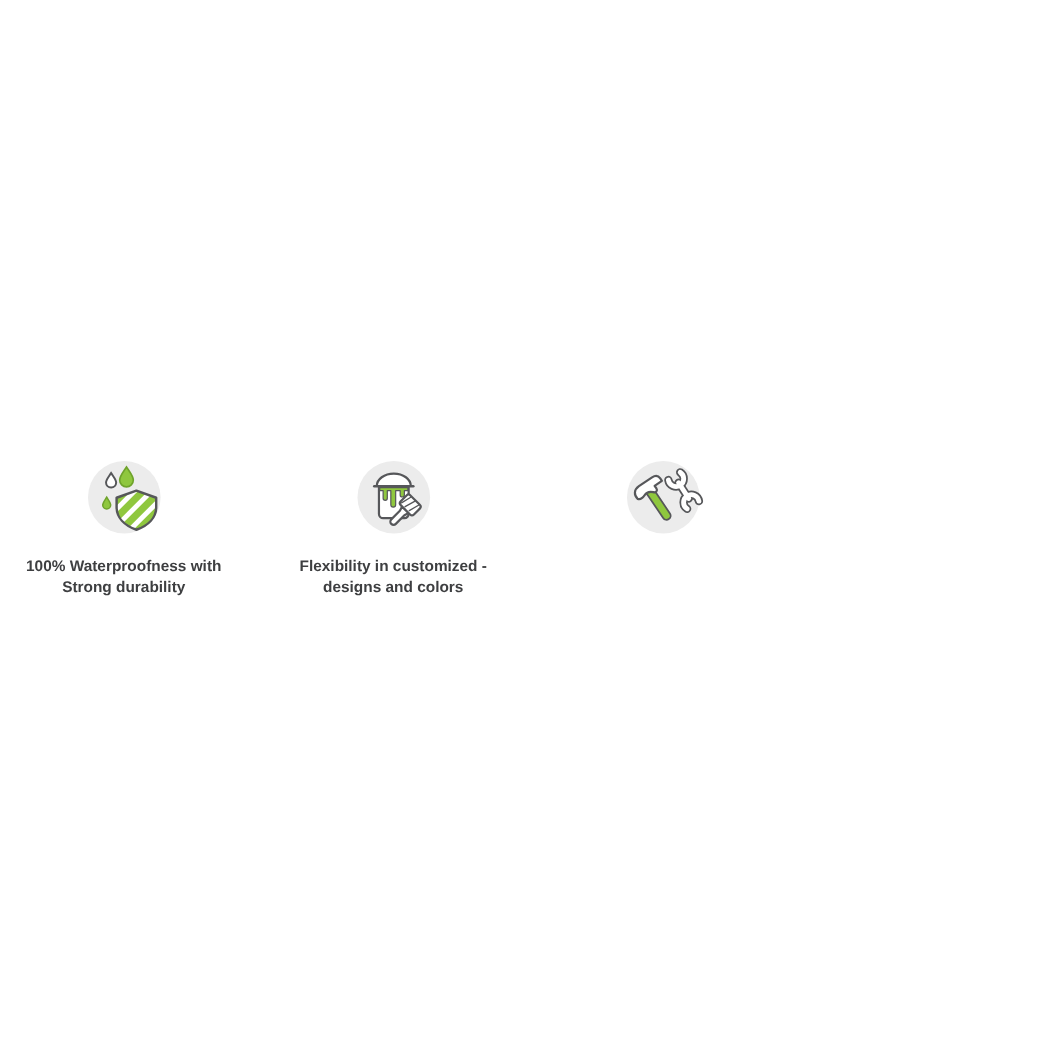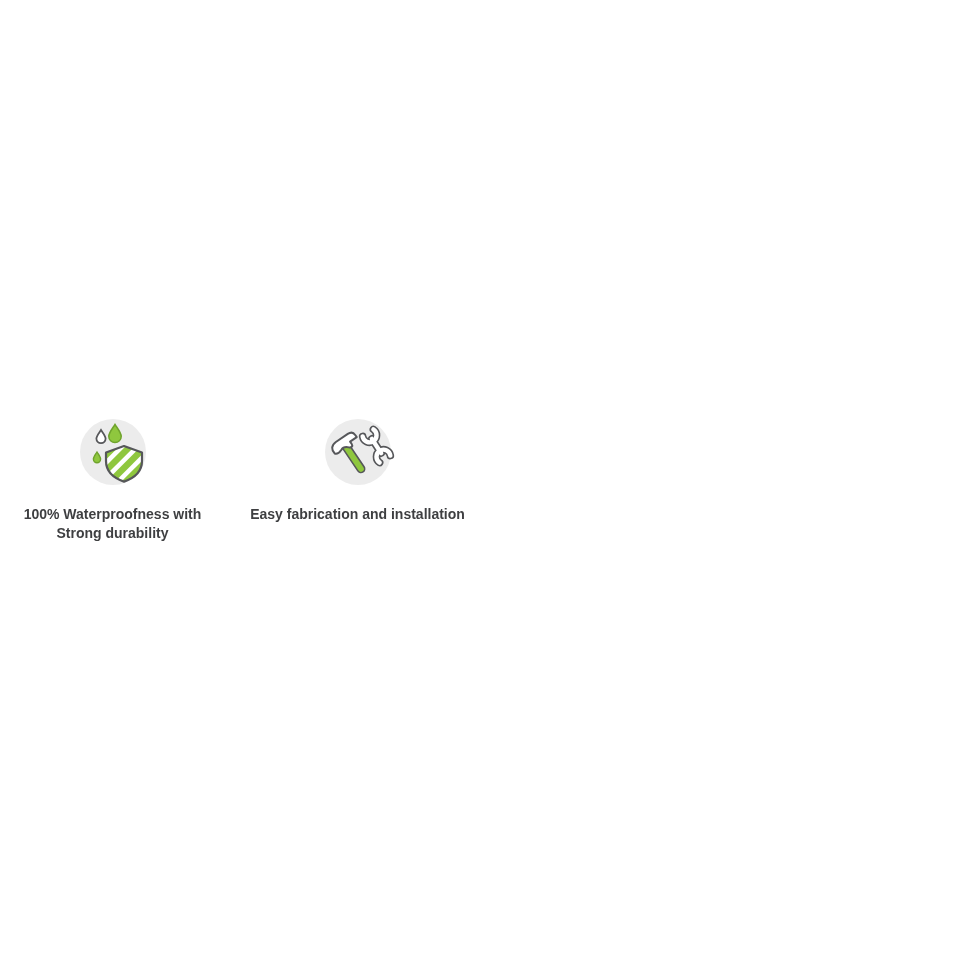--- a/index.html
+++ b/index.html
@@ -75,20 +75,37 @@
             <path d="M38.5 70 L98.5 10"></path>
           </g>
           <path class="f-none s-gray" stroke-width="2.2" stroke-linejoin="round" d="M44 27 L62 33.5 V42 C62 51.5 55 58.8 44 62.6 C33 58.8 26 51.5 26 42 V33.5 Z"></path>
         </svg>
       </div>
       <div class="caption">100% Waterproofness with
 Strong durability</div>
     </div>
 
 
+    <div class="feature">
+      <div class="icon-circle">
+        <svg width="66" height="66" viewBox="0 0 66 66">
+          <path class="f-white s-gray" stroke-width="2" d="M17.5 23 A15.5 11.5 0 0 1 48.5 23"></path>
+          <path class="f-white s-gray" stroke-width="2" stroke-linejoin="round" d="M19.5 23.2 H46.5 V48.2 A3.8 3.8 0 0 1 42.7 52 H23.3 A3.8 3.8 0 0 1 19.5 48.2 Z"></path>
+          <path class="f-none s-gray" stroke-width="2.4" stroke-linecap="round" d="M15.3 23 H50.7"></path>
+          <path class="f-green s-gray" stroke-width="1.1" stroke-linejoin="round" d="M20.2 24.2 H45.8 V27.1 H42.6 V30.9 A1.9 1.9 0 0 1 38.8 30.9 V27.1 H34.7 V39.9 A2.2 2.2 0 0 1 30.3 39.9 V27.1 H27.1 V33.9 A1.9 1.9 0 0 1 23.3 33.9 V27.1 H20.2 Z"></path>
+          <g transform="translate(40,48) rotate(45)">
+            <path class="f-white s-gray" stroke-width="2" stroke-linejoin="round" d="M-4.2 -5 L-2.9 -0.8 V10.2 A2.9 2.9 0 0 0 2.9 10.2 V-0.8 L4.2 -5 Z"></path>
+            <rect x="-8.5" y="-17.5" width="17" height="12.5" rx="2.5" class="f-white s-gray" stroke-width="2"></rect>
+            <path class="f-none s-gray" stroke-width="1.2" stroke-linecap="round" d="M-4.6 -16.5 L-7 -7 M0.6 -16.8 L-2.2 -6.8 M5.6 -16.8 L3 -7"></path>
+          </g>
+        </svg>
+      </div>
+      <div class="caption">Flexibility in customized -
+designs and colors</div>
+    </div>
 
     <div class="feature">
       <div class="icon-circle">
         <svg width="66" height="66" viewBox="0 0 66 66">
           <g transform="translate(51.5,27) rotate(-33)">
             <g class="f-none s-gray" stroke-width="7.6" stroke-linecap="round">
               <path d="M0 -8.5 L0 8.5"></path>
               <path d="M-6.4 -15.6 A7 7 0 1 0 6.4 -15.6"></path>
               <path d="M-6.4 15.6 A7 7 0 1 1 6.4 15.6"></path>
             </g>
@@ -97,17 +114,16 @@
               <path d="M-6.4 -15.6 A7 7 0 1 0 6.4 -15.6"></path>
               <path d="M-6.4 15.6 A7 7 0 1 1 6.4 15.6"></path>
             </g>
           </g>
           <g transform="translate(24.6,33) rotate(-34)">
             <rect x="-3.7" y="-9" width="7.4" height="33" rx="3.7" class="f-green s-gray" stroke-width="1.6"></rect>
             <path class="f-white s-gray" stroke-width="2" stroke-linejoin="round" d="M-13.2 -7 C-14.2 -12 -11.5 -15.8 -5.8 -16 L8.6 -16 C12.6 -16 14.2 -13.8 14.2 -11 L14.2 -8.3 L6.2 -8.3 L6.2 -5.4 C6.2 -2.8 3.6 -2.4 2 -4.2 C0 -6.4 -3 -7.6 -5.8 -6.4 C-8.8 -5.2 -11.8 -5 -13.2 -7 Z"></path>
           </g>
         </svg>
       </div>
-      <div class="caption">Easy fabrication and installation</div>
     </div>
 
   </div>
 </div>
 
 </body></html>

